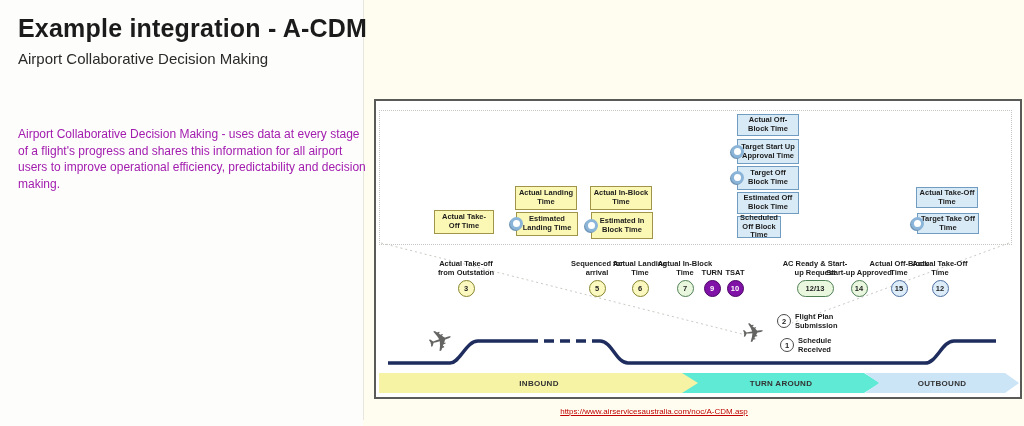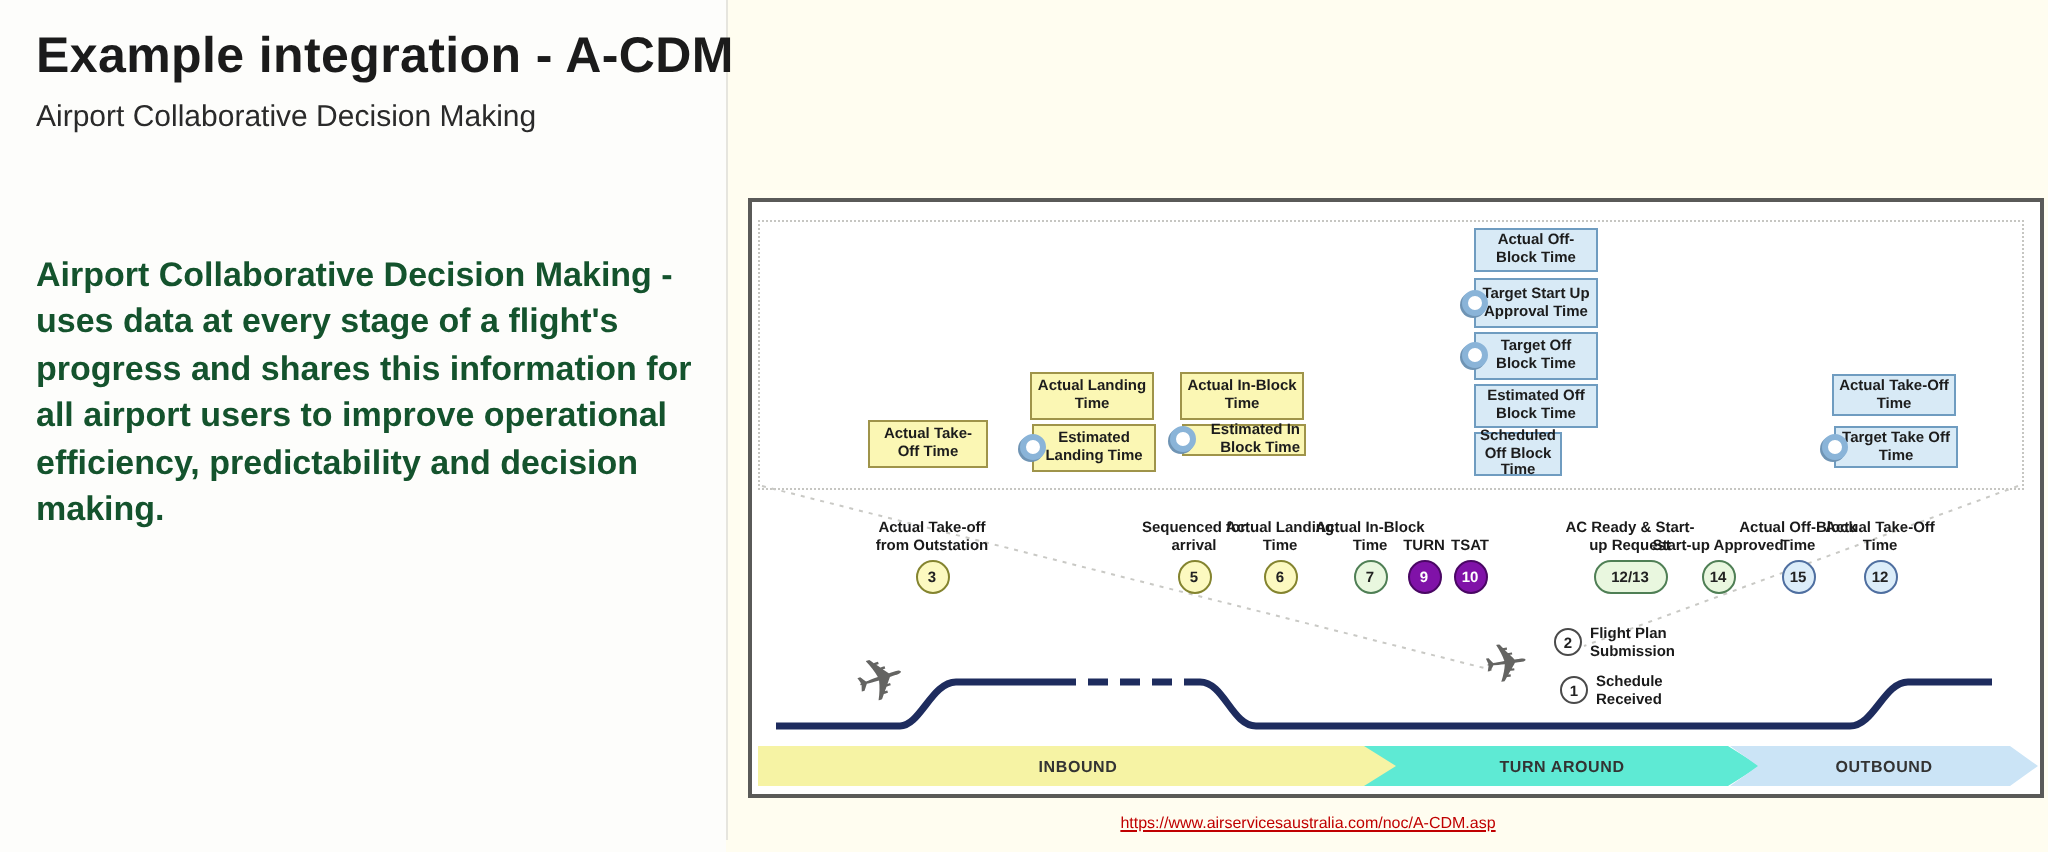--- a/index.html
+++ b/index.html
@@ -6,21 +6,21 @@
   body{
     width:1024px;height:426px;position:relative;overflow:hidden;
     background:#fffdf0;font-family:"Liberation Sans","DejaVu Sans",sans-serif;
     -webkit-font-smoothing:antialiased;
   }
   .left-bg{position:absolute;left:0;top:0;width:363px;height:426px;background:#fdfdfb;}
   .col-divider{position:absolute;left:363px;top:0;width:1px;height:420px;background:#e6e5de;}
 
   .title{position:absolute;left:18px;top:14px;font-size:25px;font-weight:bold;color:#1b1b1b;letter-spacing:.2px;}
   .subtitle{position:absolute;left:18px;top:50px;font-size:15px;color:#2a2a2a;}
-  .body-text{position:absolute;left:18px;top:126px;width:348px;font-size:17px;line-height:1.38;color:#14532d;font-weight:bold;}
+  .body-text{position:absolute;left:18px;top:126px;width:348px;font-size:12px;line-height:1.38;color:#a21caf;}
 
   
   .diagram{position:absolute;left:374px;top:99px;width:648px;height:300px;background:#ffffff;border:2px solid #5a5a58;box-sizing:border-box;}
   .dotted-rect{position:absolute;left:3px;top:9px;width:631px;height:133px;border:1px dotted #c6c6c2;}
 
   svg.lines{position:absolute;left:0;top:0;width:648px;height:300px;pointer-events:none;}
 
   
   .box{position:absolute;display:flex;align-items:center;justify-content:center;text-align:center;
        font-size:7.5px;font-weight:bold;line-height:1.15;color:#1c1c1c;box-sizing:border-box;padding:1px 2px;}
@@ -94,21 +94,21 @@
   <div class="box ybox" style="left:139px;top:85px;width:62px;height:24px;">
     <span>Actual Landing Time</span>
   </div>
   <div class="box ybox" style="left:140px;top:111px;width:62px;height:24px;">
     <span class="clock"></span>
     <span>Estimated Landing Time</span>
   </div>
   <div class="box ybox" style="left:214px;top:85px;width:62px;height:24px;">
     <span>Actual In-Block Time</span>
   </div>
-  <div class="box ybox" style="left:215px;top:111px;width:62px;height:16px;text-align:right;">
+  <div class="box ybox" style="left:215px;top:111px;width:62px;height:27px;">
     <span class="clock"></span>
     <span>Estimated In Block Time</span>
   </div>
 
   <div class="box bbox" style="left:361px;top:13px;width:62px;height:22px;">
     <span>Actual Off-Block Time</span>
   </div>
   <div class="box bbox" style="left:361px;top:38px;width:62px;height:25px;">
     <span class="clock"></span>
     <span>Target Start Up Approval Time</span>

